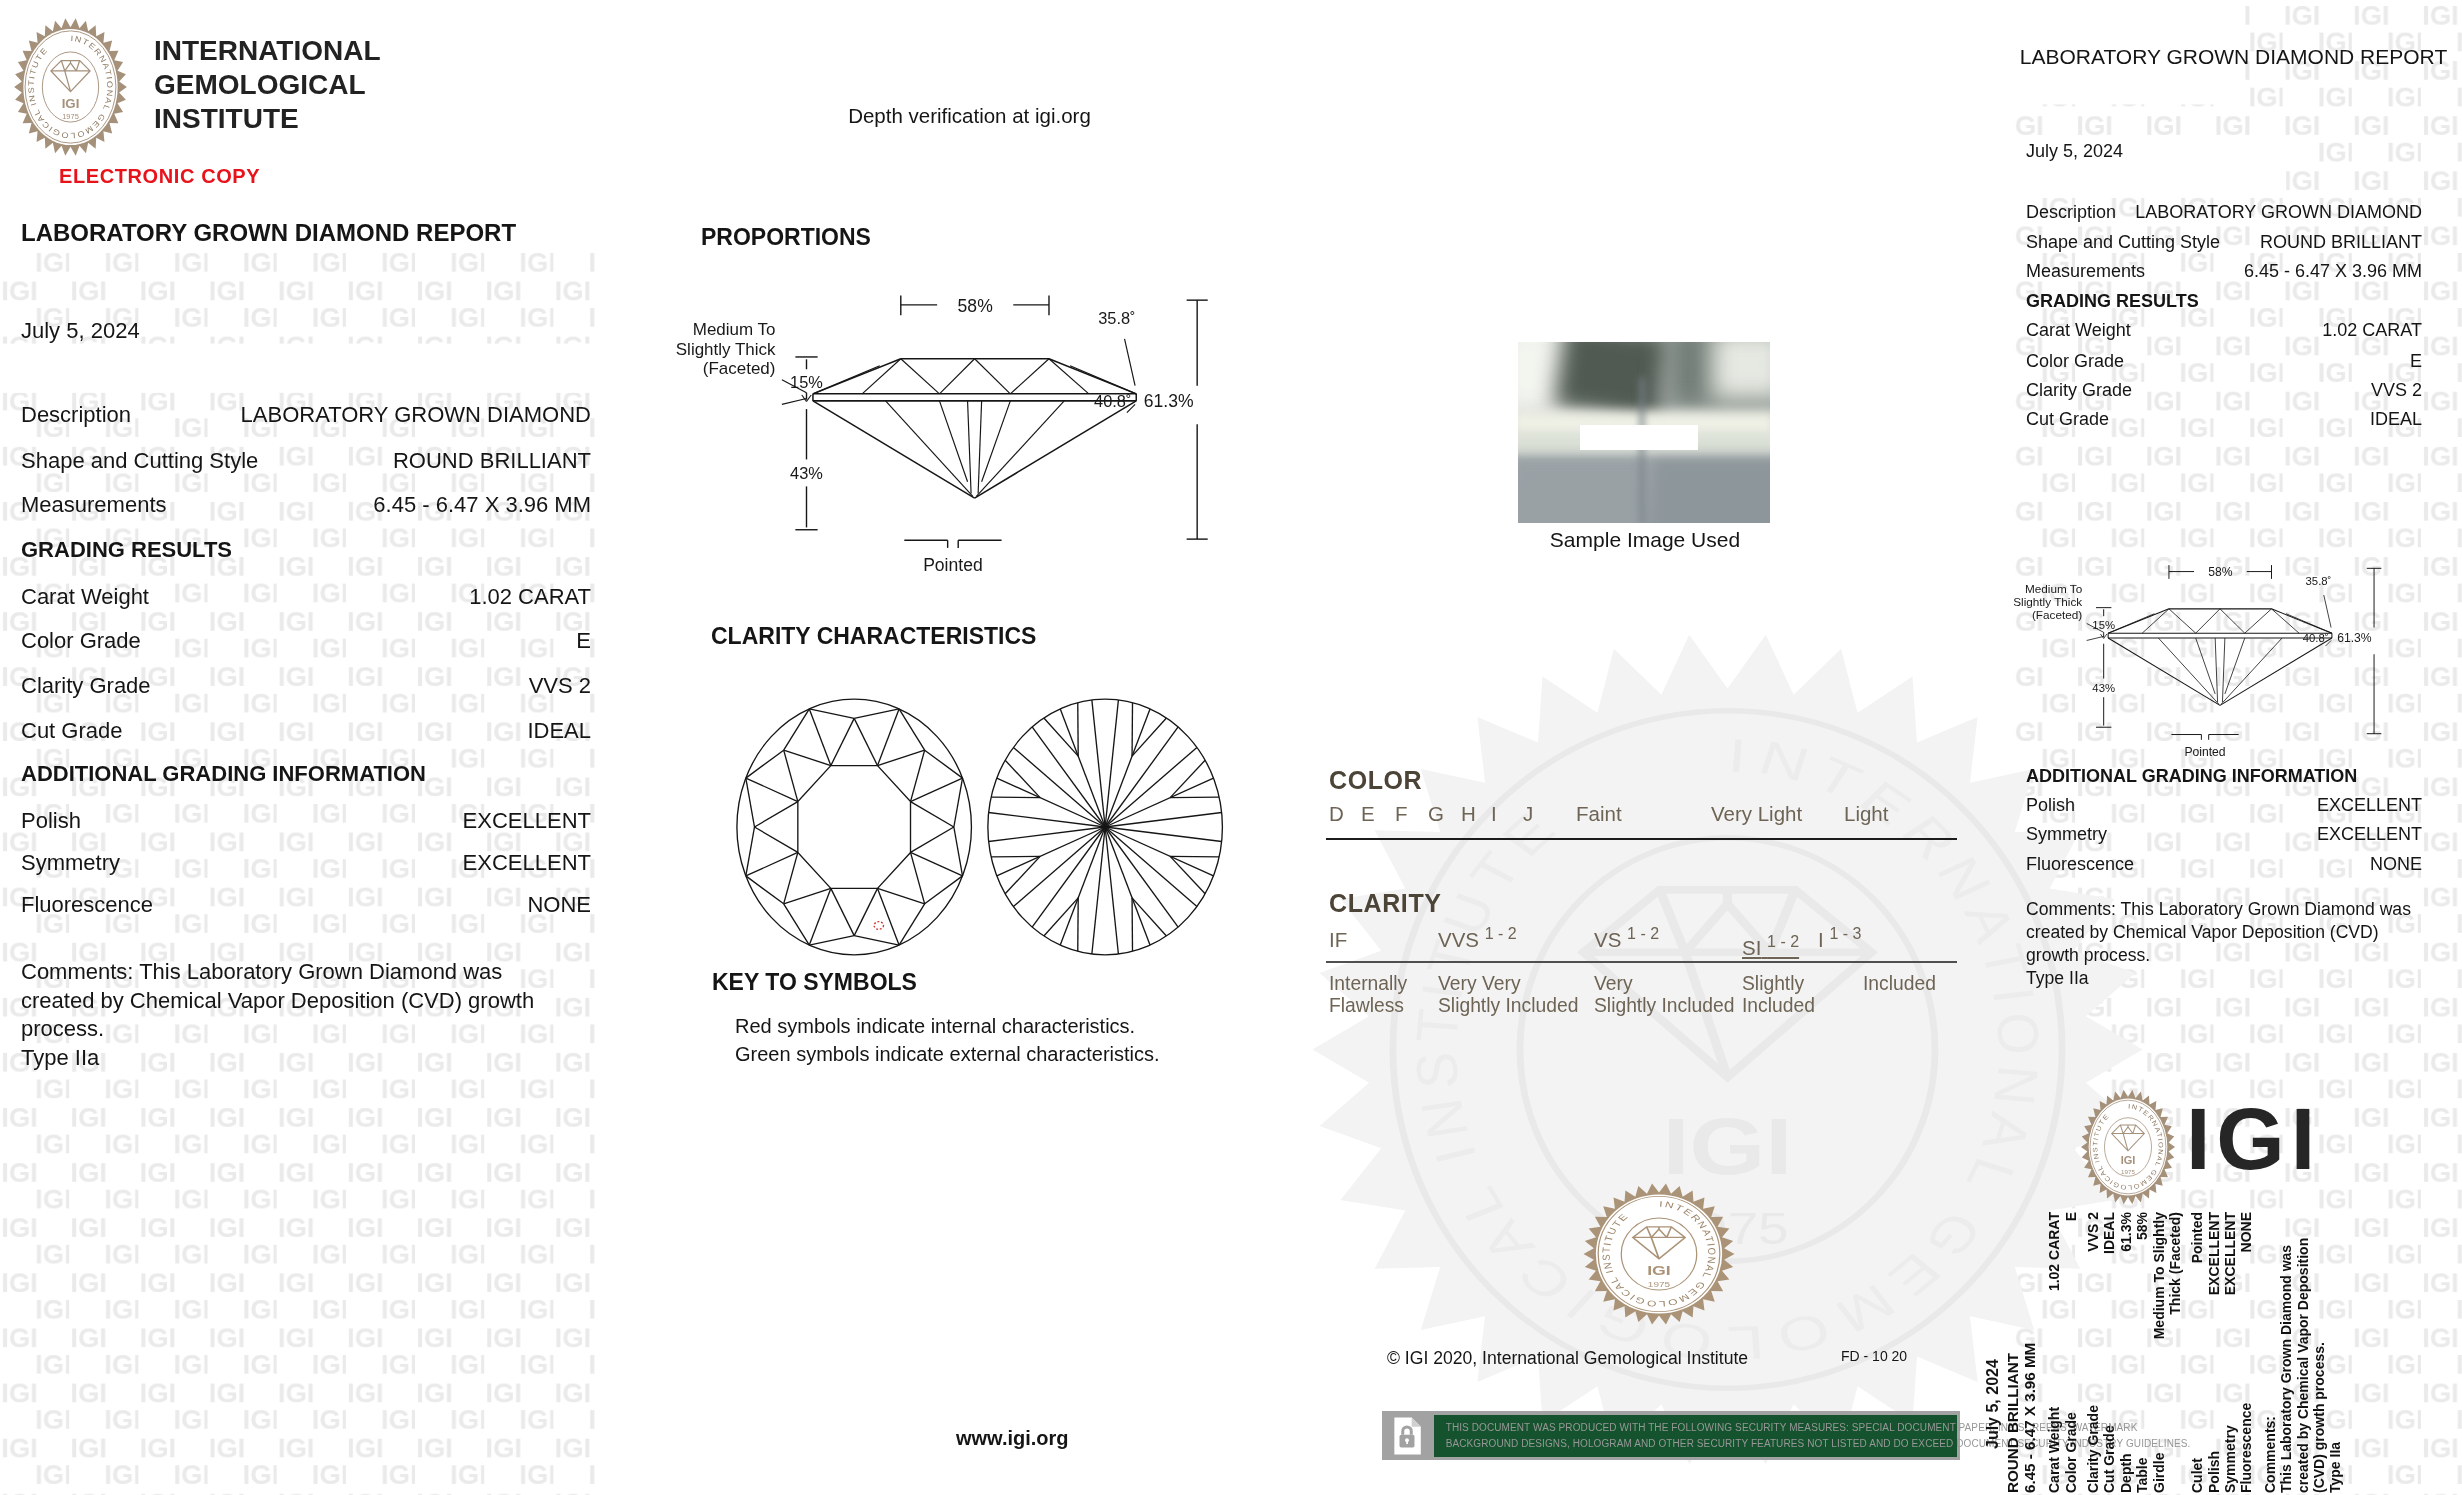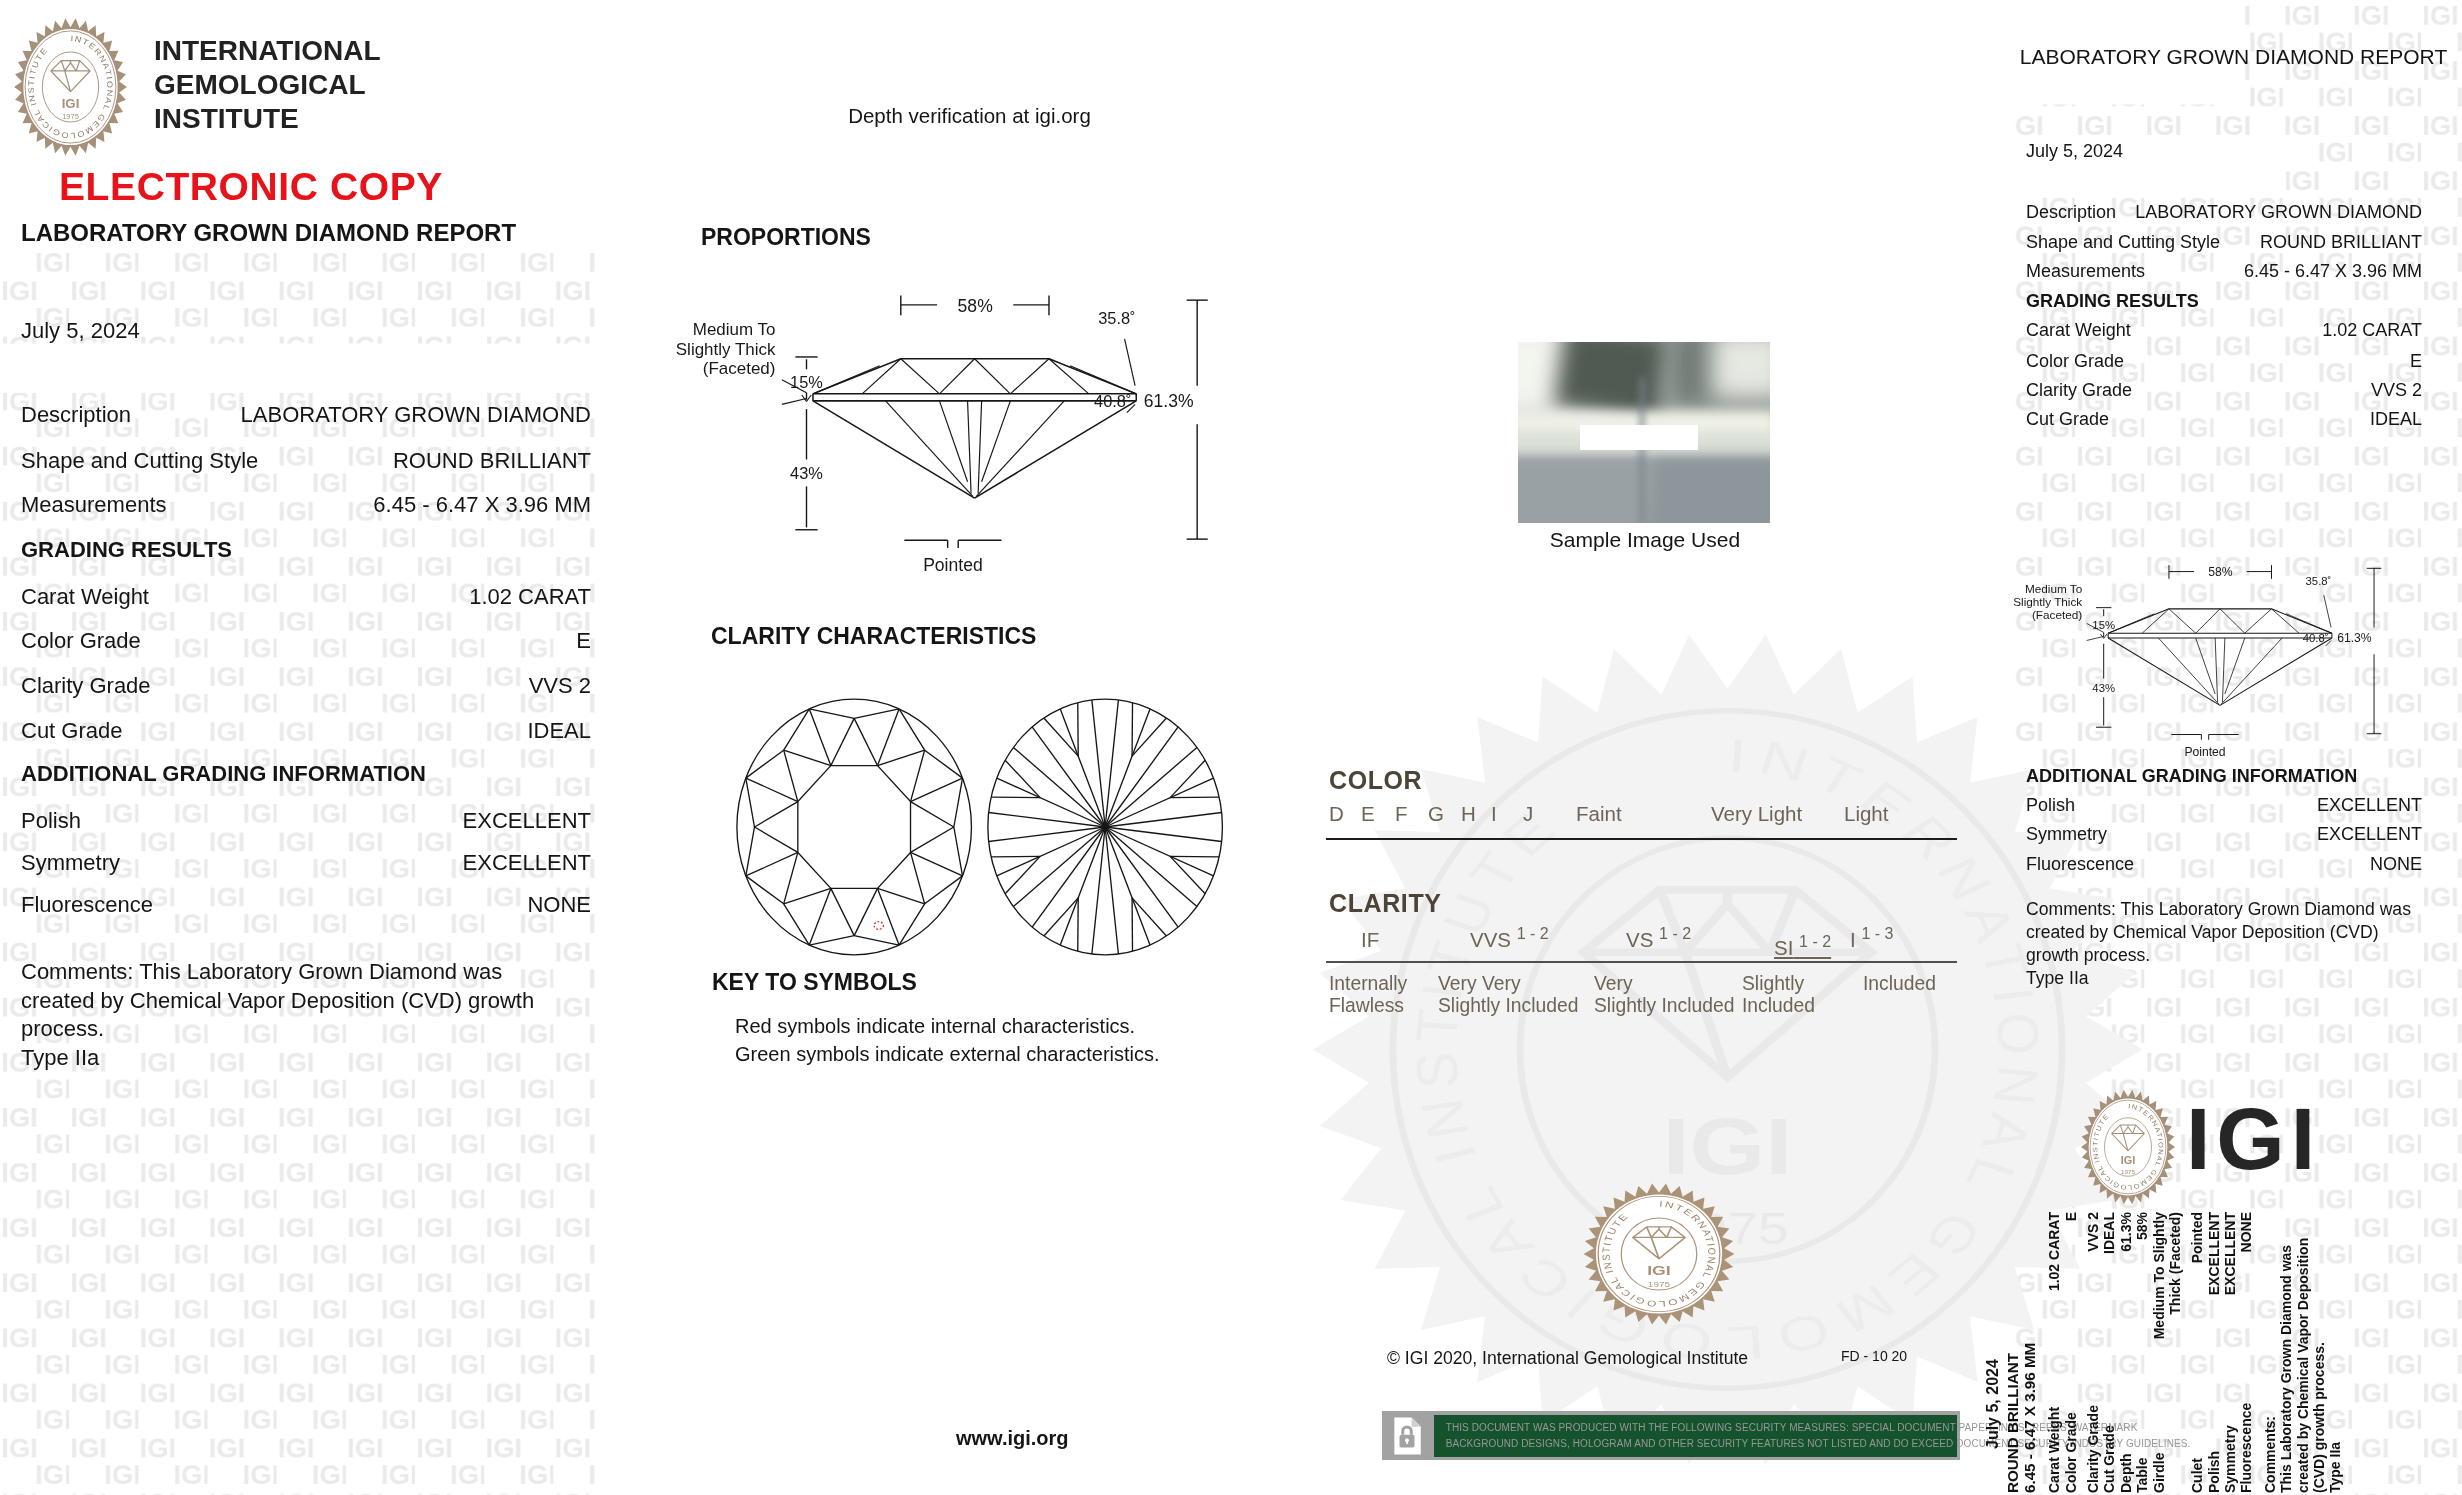--- a/index.html
+++ b/index.html
@@ -8,21 +8,21 @@
     font-family:"Liberation Sans", sans-serif;color:#151515;overflow:hidden;
   }
   .t{position:absolute;white-space:nowrap;}
   .row{position:absolute;left:21px;width:570px;display:flex;justify-content:space-between;font-size:22px;}
   .rrow{position:absolute;left:2026px;width:396px;display:flex;justify-content:space-between;font-size:18px;}
   .sec{font-weight:bold;}
   svg{overflow:visible;}
   svg text{font-family:"Liberation Sans", sans-serif;}
   .scale-letter{position:absolute;font-size:20.5px;color:#6e6455;}
   .scale-desc{position:absolute;font-size:19.3px;color:#6e6455;line-height:1.12;white-space:nowrap;}
-  .grade-cell{position:absolute;font-size:20.5px;color:#6e6455;margin-left:32px;}
+  .grade-cell{position:absolute;font-size:20.5px;color:#6e6455;}
   .grade-cell sup{font-size:16px;}
   .stub-row{display:flex;justify-content:space-between;line-height:16.4px;}
   #stub{position:absolute;left:2004px;top:1493px;width:281px;height:363px;
         transform:rotate(-90deg);transform-origin:0 0;font-size:14px;font-weight:600;color:#111;}
   #rot-date{position:absolute;left:1984px;top:1449px;width:111px;transform:rotate(-90deg);
         transform-origin:0 0;font-size:16px;font-weight:700;white-space:nowrap;}
   .secbar-text{font-size:10px;color:#979797;line-height:1.6;letter-spacing:0.1px;white-space:nowrap;}
 </style>
 </head>
 <body>
@@ -63,21 +63,21 @@
     <text x="50" y="79" font-size="11.5" font-weight="bold" text-anchor="middle" fill="#a5907a">IGI</text>
     <text x="50" y="89" font-size="6.5" text-anchor="middle" fill="#a5907a">1975</text>
   </svg>
 
 <div class="t" style="left:154px;top:34px;font-size:28px;font-weight:700;line-height:1.22;color:#222;z-index:2;">
   <div>INTERNATIONAL</div>
   <div>GEMOLOGICAL</div>
   <div>INSTITUTE</div>
 </div>
 
-<div class="t" style="left:59px;top:165px;font-size:39px;font-weight:800;letter-spacing:0.6px;color:#e8121a;z-index:2;">ELECTRONIC COPY</div>
+<div class="t" style="left:59px;top:165px;font-size:20px;font-weight:800;letter-spacing:0.6px;color:#e8121a;z-index:2;">ELECTRONIC COPY</div>
 
 <div class="t" style="left:21px;top:219px;font-size:24px;font-weight:700;z-index:2;">LABORATORY GROWN DIAMOND REPORT</div>
 
 <div class="t" style="left:21px;top:318px;font-size:22px;z-index:2;">July 5, 2024</div>
 
 <div class="row" style="top:402px;z-index:2;">
   <span>Description</span>
   <span>LABORATORY GROWN DIAMOND</span>
 </div>
 <div class="row" style="top:448px;z-index:2;">

